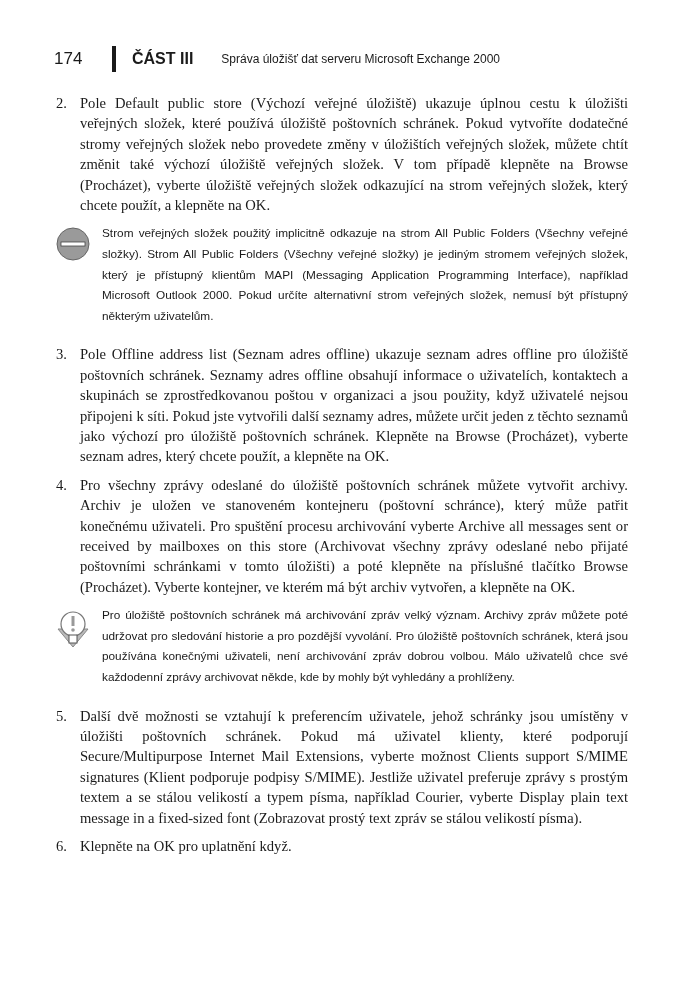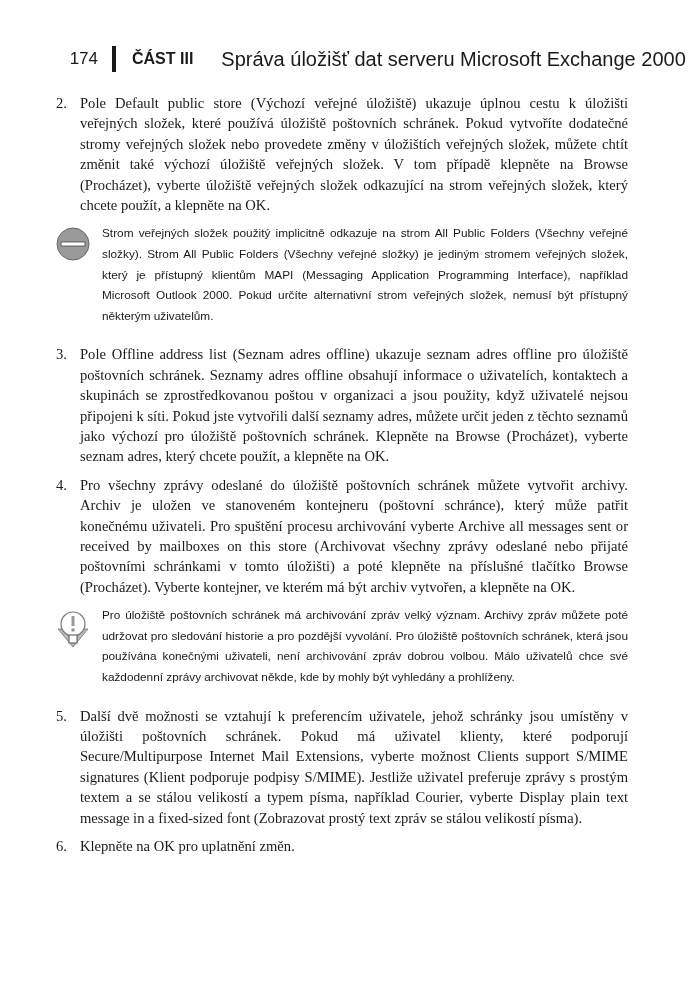--- a/index.html
+++ b/index.html
@@ -1,21 +1,21 @@
 <!DOCTYPE html>
 <html><head>
 <meta charset="utf-8">
 <style>
   html, body { margin: 0; padding: 0; background: #ffffff; }
   body { width: 700px; height: 990px; position: relative; overflow: hidden; color: #1a1a1a; }
-  .header { position: absolute; left: 54px; top: 44px; height: 30px; display: flex; align-items: center; font-family: "Liberation Sans", sans-serif; text-align: right; }
+  .header { position: absolute; left: 54px; top: 44px; height: 30px; display: flex; align-items: center; font-family: "Liberation Sans", sans-serif; }
   .page-num { font-size: 17px; width: 44px; }
   .header-bar { width: 4px; height: 26px; background: #1a1a1a; margin: 0 16px 0 14px; }
   .part { font-weight: bold; font-size: 16px; margin-right: 28px; }
-  .title { font-size: 20px; }
+  .title { font-size: 12px; }
   .content { position: absolute; left: 56px; top: 93px; width: 572px; font-family: "Liberation Serif", serif; font-size: 14.6px; line-height: 20.4px; }
   .item { display: flex; margin-bottom: 8px; }
   .item .num { width: 24px; flex: none; }
   .item .text { flex: 1; text-align: justify; }
   .note { display: flex; margin: 4px 0 18px 0; font-family: "Liberation Sans", sans-serif; font-size: 11.8px; line-height: 20.6px; }
   .note .icon { width: 46px; flex: none; padding-top: 4px; }
   .note .text { flex: 1; text-align: justify; }
 </style>
 </head>
 <body>
@@ -66,15 +66,15 @@
     <span class="text">Pro úložiště poštovních schránek má archivování zpráv velký význam. Archivy zpráv můžete poté udržovat pro sledování historie a pro pozdější vyvolání. Pro úložiště poštovních schránek, která jsou používána konečnými uživateli, není archivování zpráv dobrou volbou. Málo uživatelů chce své každodenní zprávy archivovat někde, kde by mohly být vyhledány a prohlíženy.</span>
   </div>
 
   <div class="item">
     <span class="num">5.</span>
     <span class="text">Další dvě možnosti se vztahují k preferencím uživatele, jehož schránky jsou umístěny v úložišti poštovních schránek. Pokud má uživatel klienty, které podporují Secure/Multipurpose Internet Mail Extensions, vyberte možnost Clients support S/MIME signatures (Klient podporuje podpisy S/MIME). Jestliže uživatel preferuje zprávy s prostým textem a se stálou velikostí a typem písma, například Courier, vyberte Display plain text message in a fixed-sized font (Zobrazovat prostý text zpráv se stálou velikostí písma).</span>
   </div>
 
   <div class="item">
     <span class="num">6.</span>
-    <span class="text">Klepněte na OK pro uplatnění změn.</span>
+    <span class="text">Klepněte na OK pro uplatnění když.</span>
   </div>
 </div>
 
 </body></html>

